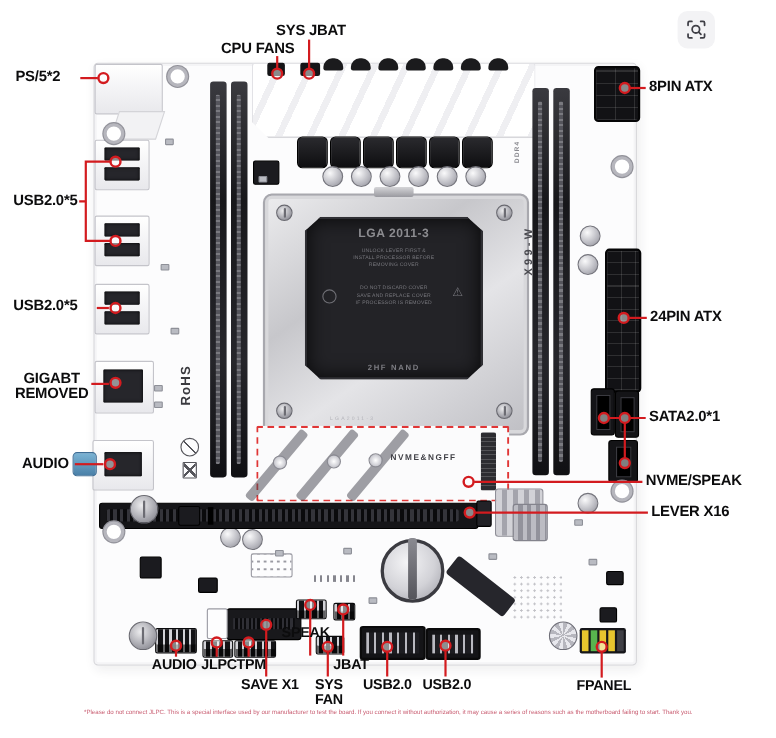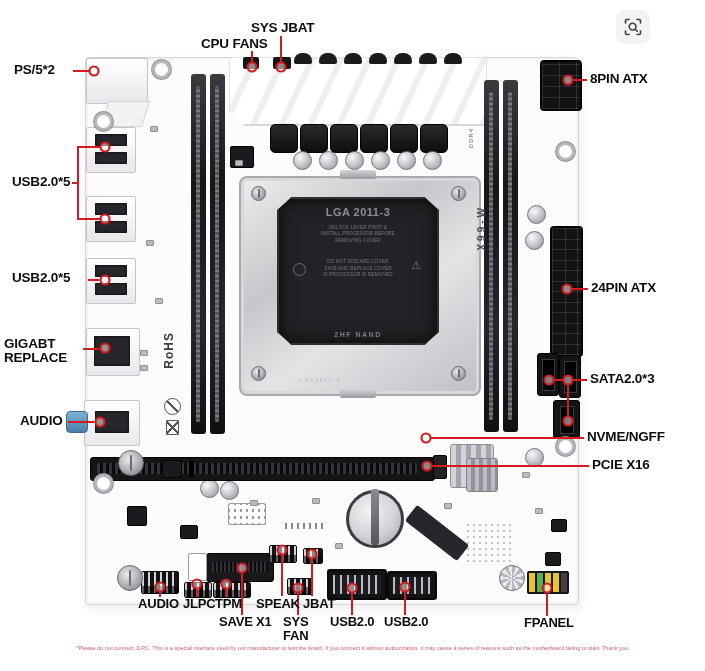--- a/index.html
+++ b/index.html
@@ -3,21 +3,21 @@
 <meta charset="utf-8">
 <style>
   html,body{margin:0;padding:0;background:#fff;}
   .scene{position:relative;width:705px;height:671px;background:#ffffff;overflow:hidden;
          font-family:"Liberation Sans",sans-serif;}
   .abs{position:absolute;}
   
   .lbl{position:absolute;font-weight:800;font-size:13.5px;color:#0c0c0d;
        letter-spacing:-0.2px;white-space:nowrap;line-height:1.05;}
   .lbl-b{font-size:13px;}
-  .lbl-stack{}
+  .lbl-stack{text-align:center;}
   
   .board{position:absolute;left:85px;top:57px;width:492px;height:546px;background:#fcfcfd;
          border:1px solid #d6d6da;border-radius:4px;box-shadow:2px 4px 10px rgba(40,40,50,.08), inset 0 0 0 2px #f4f4f6;}
   .port{position:absolute;background:linear-gradient(#ffffff,#e8e8ec);border:1px solid #c4c4ca;border-radius:2px;}
   .porthole{position:absolute;background:#26262b;border-radius:1px;box-shadow:inset 0 0 3px #000;}
   .dimm{position:absolute;width:15px;background:linear-gradient(180deg,#3a3a3f,#17171a 30%,#26262b 70%,#101013);border-radius:3px;}
   .dimm .pins{position:absolute;left:5px;top:12px;bottom:12px;width:4px;border-radius:2px;
        background:repeating-linear-gradient(0deg,rgba(255,255,255,.22) 0 2px,rgba(0,0,0,0) 2px 5px),#55555c;}
   .choke{position:absolute;width:26px;height:27px;background:linear-gradient(#2a2a2e,#0e0e10);border:1px solid #000;border-radius:5px;}
   .cap{position:absolute;width:17px;height:17px;border-radius:50%;border:1px solid #74747c;
@@ -179,20 +179,31 @@
     <div style="position:absolute;left:4px;top:5px;width:11px;height:30px;background:#000;border:1px solid #3a3a40;"></div>
   </div>
   <div class="abs" style="left:559px;top:355px;width:20px;height:41px;background:#141417;border:1px solid #000;border-radius:3px;">
     <div style="position:absolute;left:4px;top:5px;width:11px;height:30px;background:#000;border:1px solid #3a3a40;"></div>
   </div>
   <div class="abs" style="left:553px;top:400px;width:25px;height:37px;background:#141417;border:1px solid #000;border-radius:3px;">
     <div style="position:absolute;left:6px;top:5px;width:12px;height:26px;background:#000;border:1px solid #3a3a40;"></div>
   </div>
 
   <div class="abs" style="left:300px;top:378px;font-size:4.6px;color:#b4b4ba;letter-spacing:2px;">LGA2011-3</div>
+  <div class="nvme-zone">
+    <div class="diag" style="left:12px;top:-6px;"></div>
+    <div class="diag" style="left:58px;top:-6px;"></div>
+    <div class="diag" style="left:104px;top:-6px;"></div>
+    <div class="standoff" style="left:13px;top:25px;"></div>
+    <div class="standoff" style="left:62px;top:24px;"></div>
+    <div class="standoff" style="left:100px;top:23px;"></div>
+    <div style="position:absolute;left:120px;top:22px;font-size:7.5px;font-weight:700;color:#3f3f45;letter-spacing:1.4px;">NVME&amp;NGFF</div>
+    <div style="position:absolute;left:202px;top:4px;width:14px;height:53px;background:#2c2c31;border-radius:2px;
+         background-image:repeating-linear-gradient(0deg,rgba(255,255,255,.18) 0 1px,transparent 1px 4px);"></div>
+  </div>
 
   <div class="abs" style="left:90px;top:457px;width:343px;height:22px;background:#151518;border:1px solid #000;border-radius:3px;">
     <div style="position:absolute;left:6px;top:5px;width:320px;height:11px;border-radius:2px;
          background:repeating-linear-gradient(90deg,#34343a 0 3px,#0a0a0c 3px 6px);"></div>
     <div style="position:absolute;left:98px;top:3px;width:5px;height:16px;background:#000;"></div>
   </div>
   <div class="abs" style="left:433px;top:455px;width:12px;height:22px;background:#222227;border-radius:2px;border:1px solid #000;"></div>
   <div class="abs" style="left:450px;top:444px;width:42px;height:42px;border:1px solid #8e8e97;border-radius:3px;
        background:repeating-linear-gradient(90deg,#d2d2d7 0 5px,#a4a4ac 5px 10px);"></div>
   <div class="abs" style="left:466px;top:458px;width:30px;height:32px;border:1px solid #83838c;border-radius:3px;
@@ -316,32 +327,32 @@
       <circle class="ring" cx="547" cy="588" r="4.5"></circle>
   </svg>
 
   <div class="lbl" style="left:251px;top:21px;">SYS JBAT</div>
   <div class="lbl" style="left:201px;top:37px;">CPU FANS</div>
   <div class="lbl" style="left:14px;top:63px;">PS/5*2</div>
   <div class="lbl" style="left:12px;top:175px;">USB2.0*5</div>
   <div class="lbl" style="left:12px;top:271px;">USB2.0*5</div>
   <div class="lbl lbl-stack" style="left:4px;top:337px;width:86px;">
     <div>GIGABT</div>
-    <div>REPLACE</div>
+    <div>REMOVED</div>
   </div>
   <div class="lbl" style="left:20px;top:414px;">AUDIO</div>
   <div class="lbl" style="left:590px;top:72px;">8PIN ATX</div>
   <div class="lbl" style="left:591px;top:281px;">24PIN ATX</div>
-  <div class="lbl" style="left:590px;top:372px;">SATA2.0*3</div>
-  <div class="lbl" style="left:587px;top:430px;">NVME/NGFF</div>
-  <div class="lbl" style="left:592px;top:458px;">PCIE X16</div>
+  <div class="lbl" style="left:590px;top:372px;">SATA2.0*1</div>
+  <div class="lbl" style="left:587px;top:430px;">NVME/SPEAK</div>
+  <div class="lbl" style="left:592px;top:458px;">LEVER X16</div>
   <div class="lbl lbl-b" style="left:138px;top:597px;">AUDIO</div>
   <div class="lbl lbl-b" style="left:183px;top:597px;">JLPC</div>
   <div class="lbl lbl-b" style="left:215px;top:597px;">TPM</div>
-  <div class="lbl lbl-b" style="left:256px;top:597px;">SPEAK</div>
+  <div class="lbl lbl-b" style="left:256px;top:568px;">SPEAK</div>
   <div class="lbl lbl-b" style="left:303px;top:597px;">JBAT</div>
   <div class="lbl lbl-b" style="left:219px;top:615px;">SAVE X1</div>
   <div class="lbl lbl-b lbl-stack" style="left:283px;top:615px;width:32px;">
     <div>SYS</div>
     <div>FAN</div>
   </div>
   <div class="lbl lbl-b" style="left:330px;top:615px;">USB2.0</div>
   <div class="lbl lbl-b" style="left:384px;top:615px;">USB2.0</div>
   <div class="lbl lbl-b" style="left:524px;top:616px;">FPANEL</div>
 

